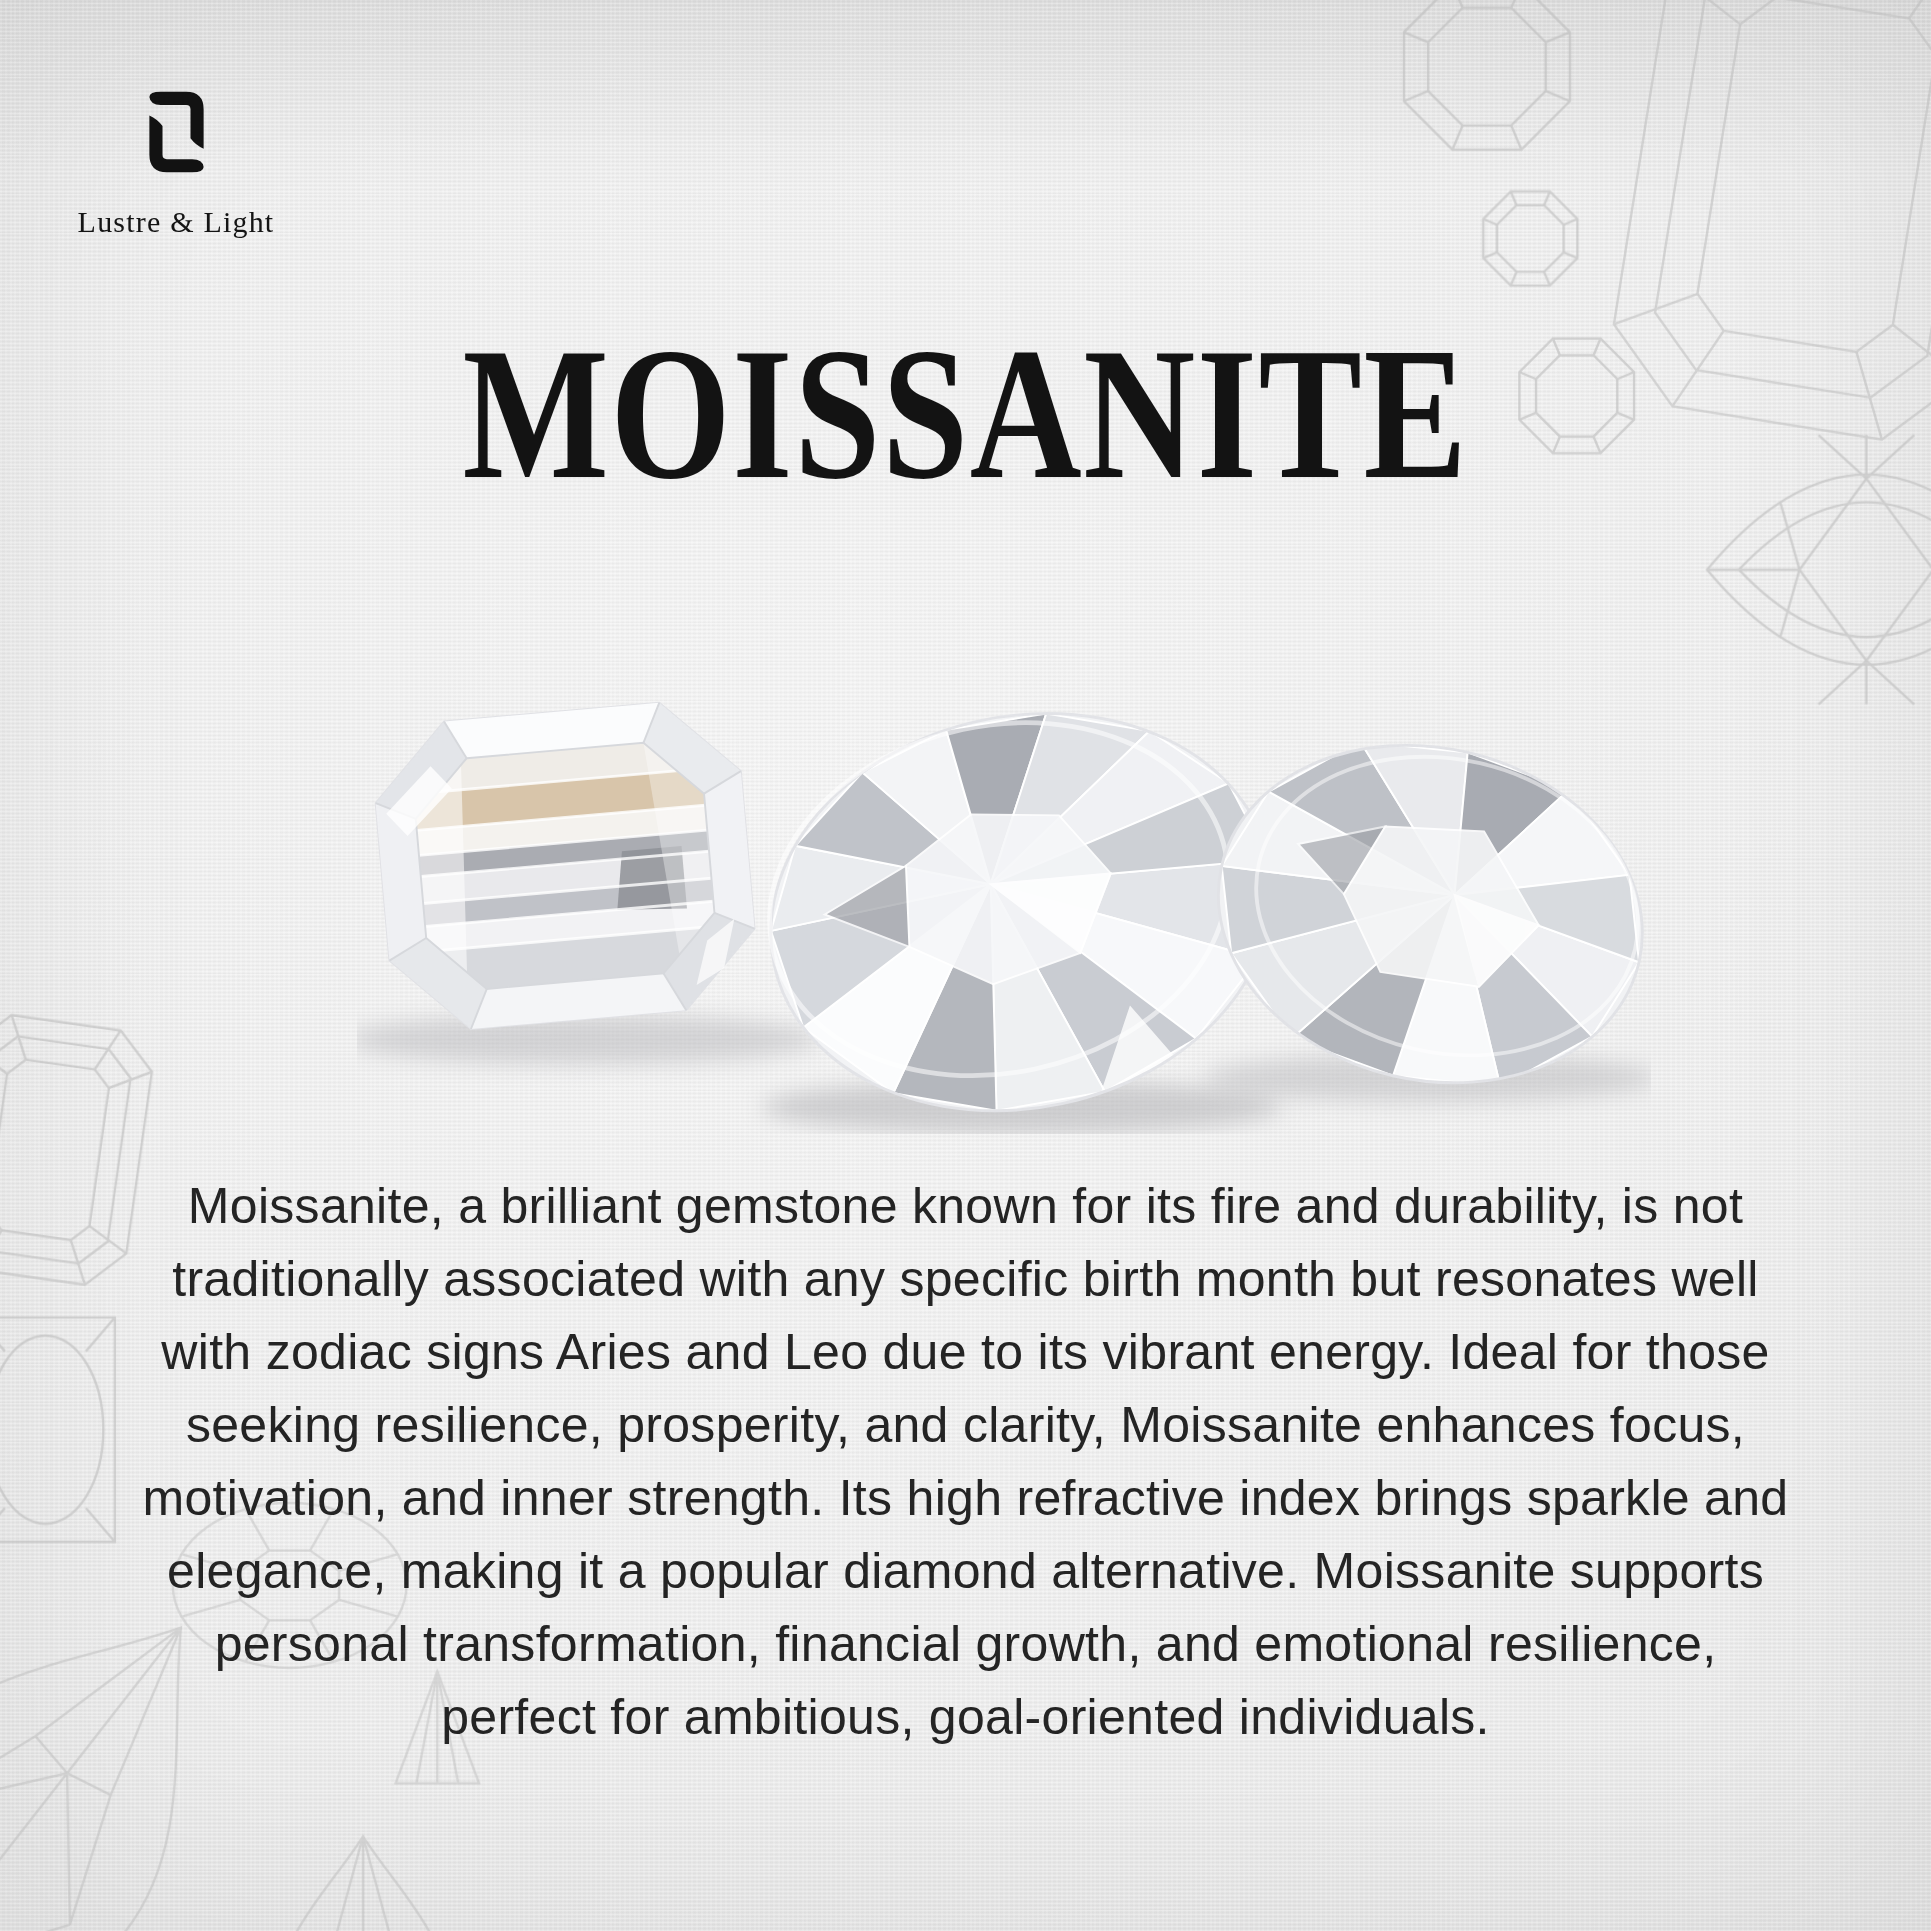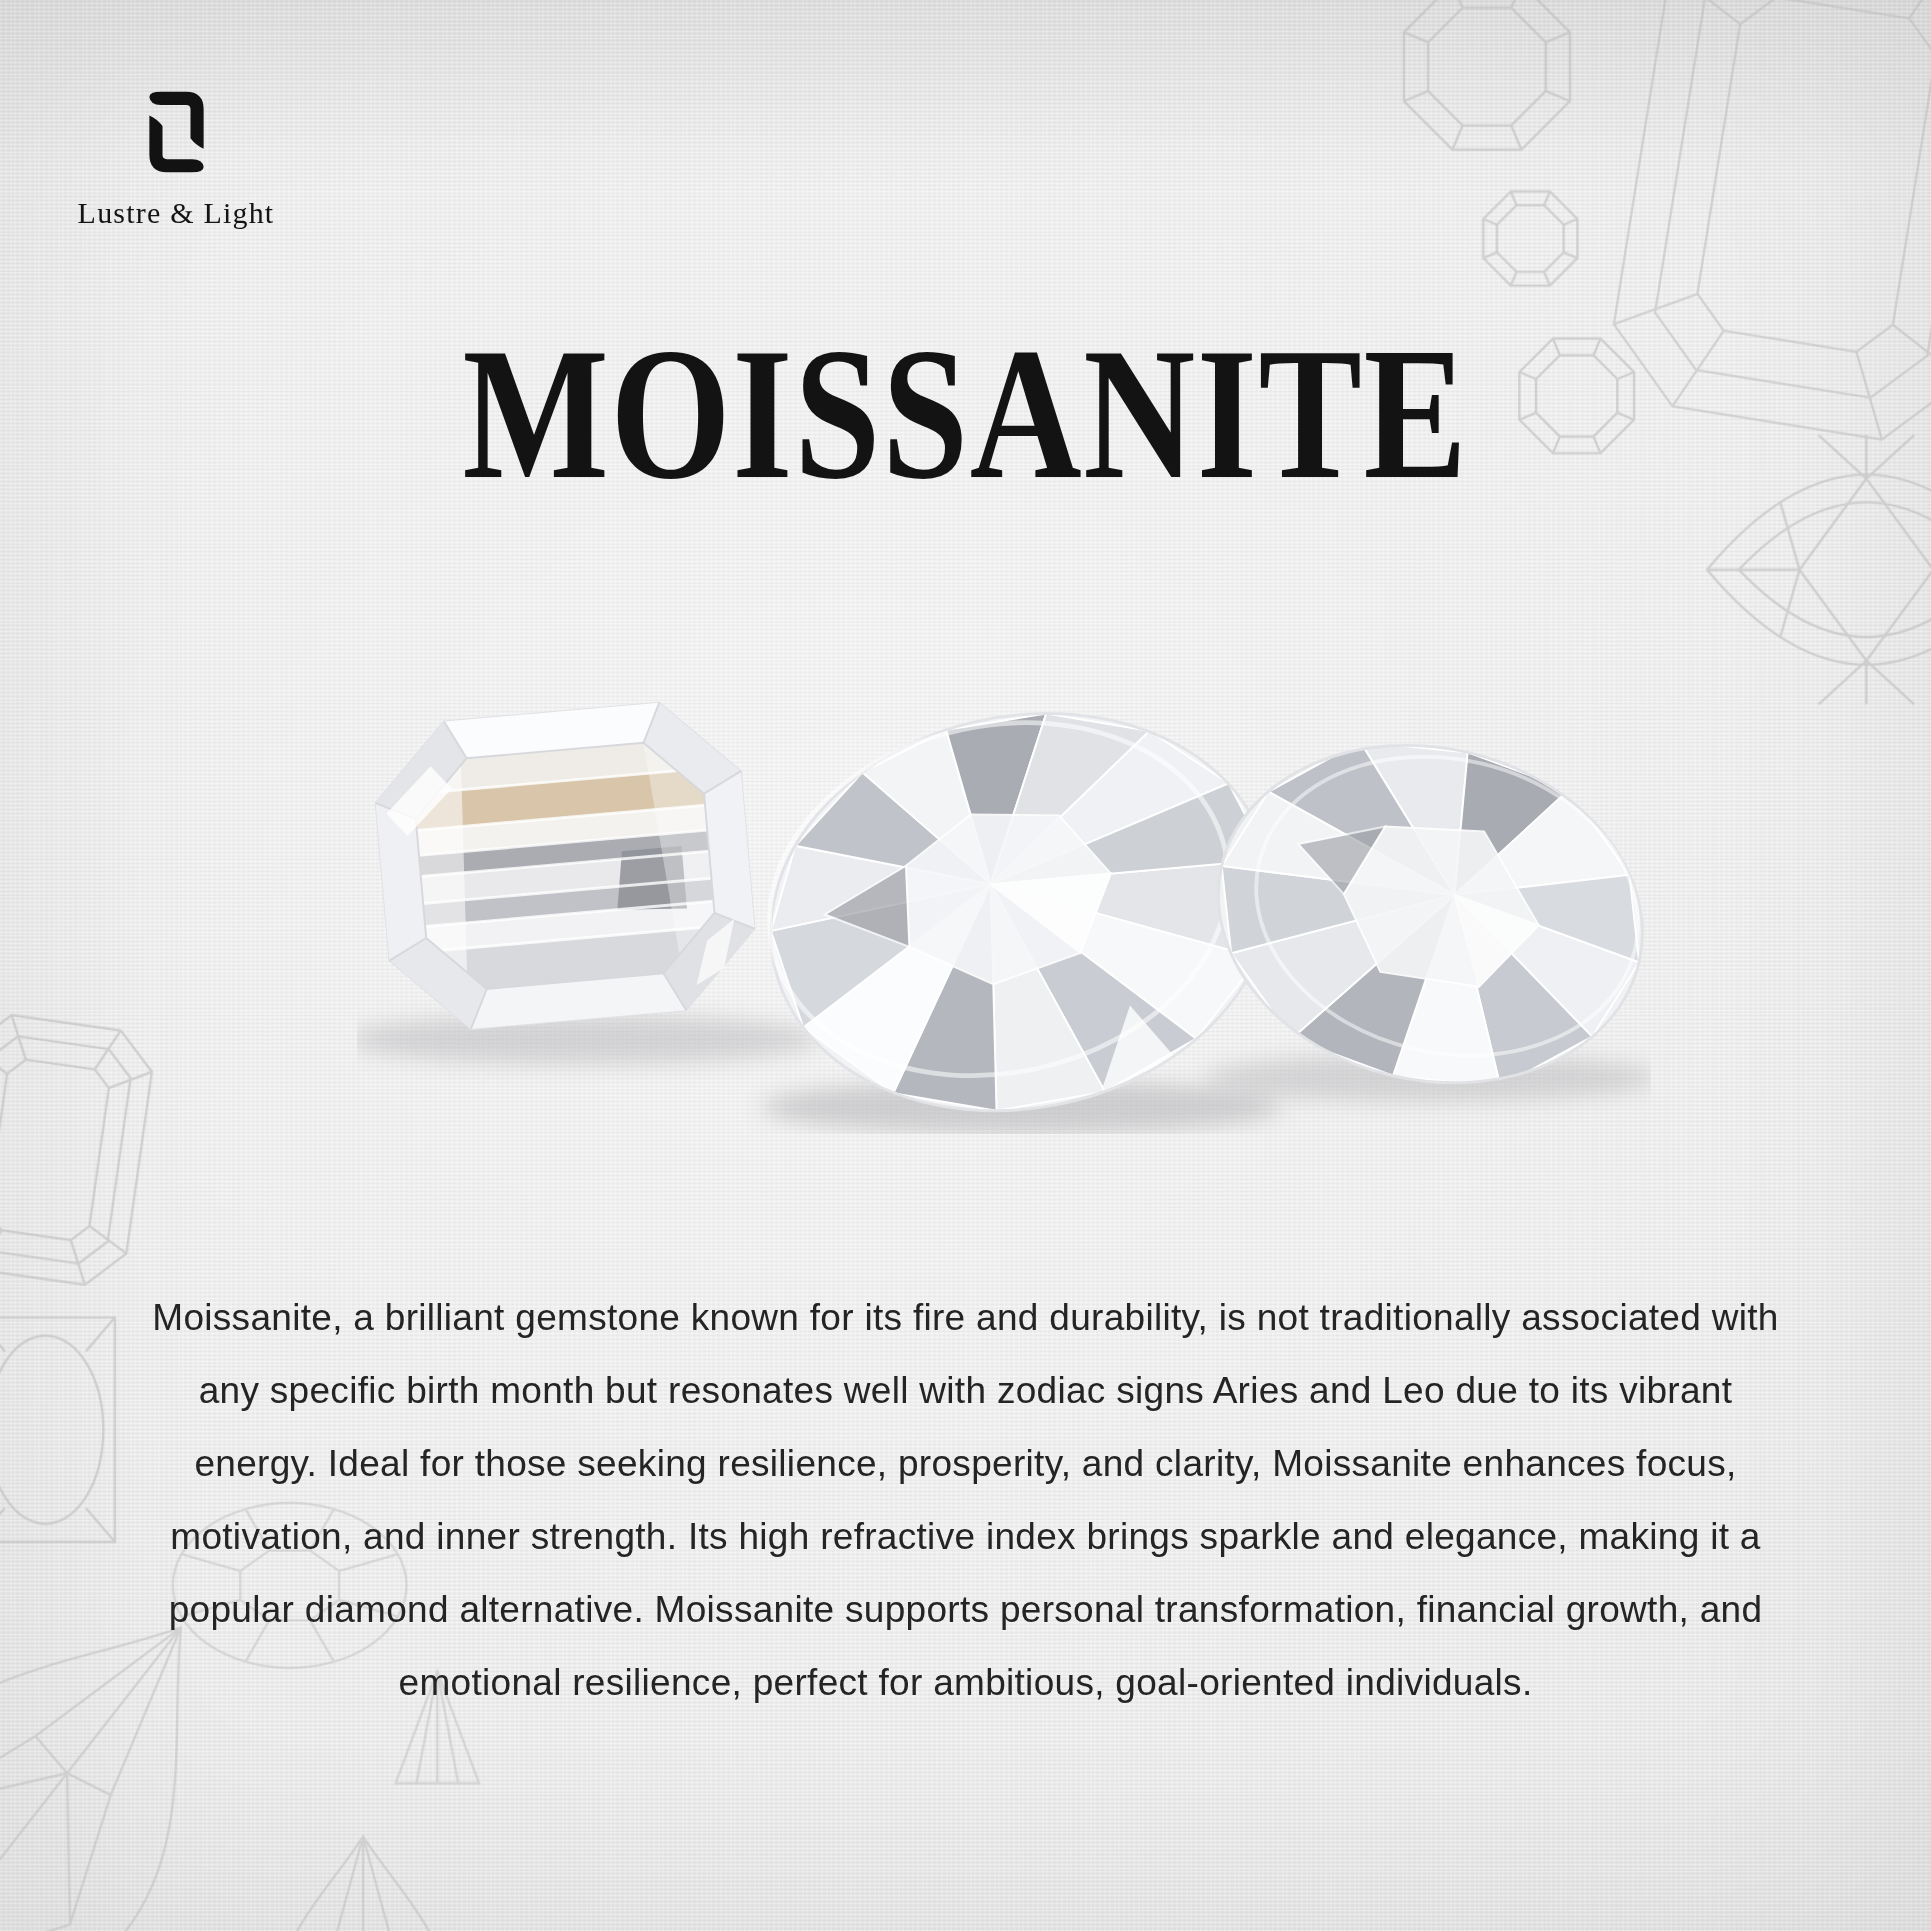--- a/index.html
+++ b/index.html
@@ -19,21 +19,21 @@
       repeating-linear-gradient(0deg, rgba(255,255,255,.30) 0 1px, rgba(0,0,0,0) 1px 1.9px, rgba(0,0,0,.02) 1.9px 2.9px, rgba(0,0,0,0) 2.9px 3.9px),
       repeating-linear-gradient(90deg, rgba(255,255,255,.10) 0 1.9px, rgba(0,0,0,.012) 1.9px 4.8px);
   }
   .vignette{
     position:absolute;inset:0;z-index:1;pointer-events:none;
     box-shadow:inset 0 0 251px rgba(0,0,0,.06);
   }
   .bg-motifs{position:absolute;inset:0;z-index:2;}
   .logo{
     position:absolute;left:68px;top:80px;width:216px;z-index:5;
-    display:flex;flex-direction:column;align-items:center;
+    display:flex;flex-direction:column;align-items:center;gap:9px;
   }
   .logo-mark{width:77px;height:104px;display:block;}
   .brand-name{
     margin-top:11.6px;
     font-family:"Liberation Serif", serif;
     font-size:30px;letter-spacing:1.2px;color:#141414;white-space:nowrap;
   }
   .title{
     position:absolute;left:0;right:0;top:319px;z-index:5;
     text-align:center;
@@ -44,24 +44,24 @@
     font-family:"Liberation Serif", serif;
     font-weight:700;
     font-size:189px;line-height:1;
     letter-spacing:1.9px;
     color:#131313;
     transform:scaleX(.82);
     transform-origin:center;
   }
   .hero{position:absolute;left:357px;top:671px;width:1294px;height:463px;z-index:4;}
   .description{
-    position:absolute;left:50%;top:1244px;transform:translateX(-50%);
+    position:absolute;left:50%;top:1120px;transform:translateX(-50%);
     width:1661px;z-index:5;
     text-align:center;
-    font-size:37px;line-height:73px;letter-spacing:0.3px;
+    font-size:50px;line-height:73px;letter-spacing:0.3px;
     color:#242424;
   }
 </style>
 </head>
 <body>
 
 <div class="poster">
 
   <svg class="bg-motifs" width="1931" height="1931" viewBox="0 0 2000 2000" aria-hidden="true">
     <defs>

